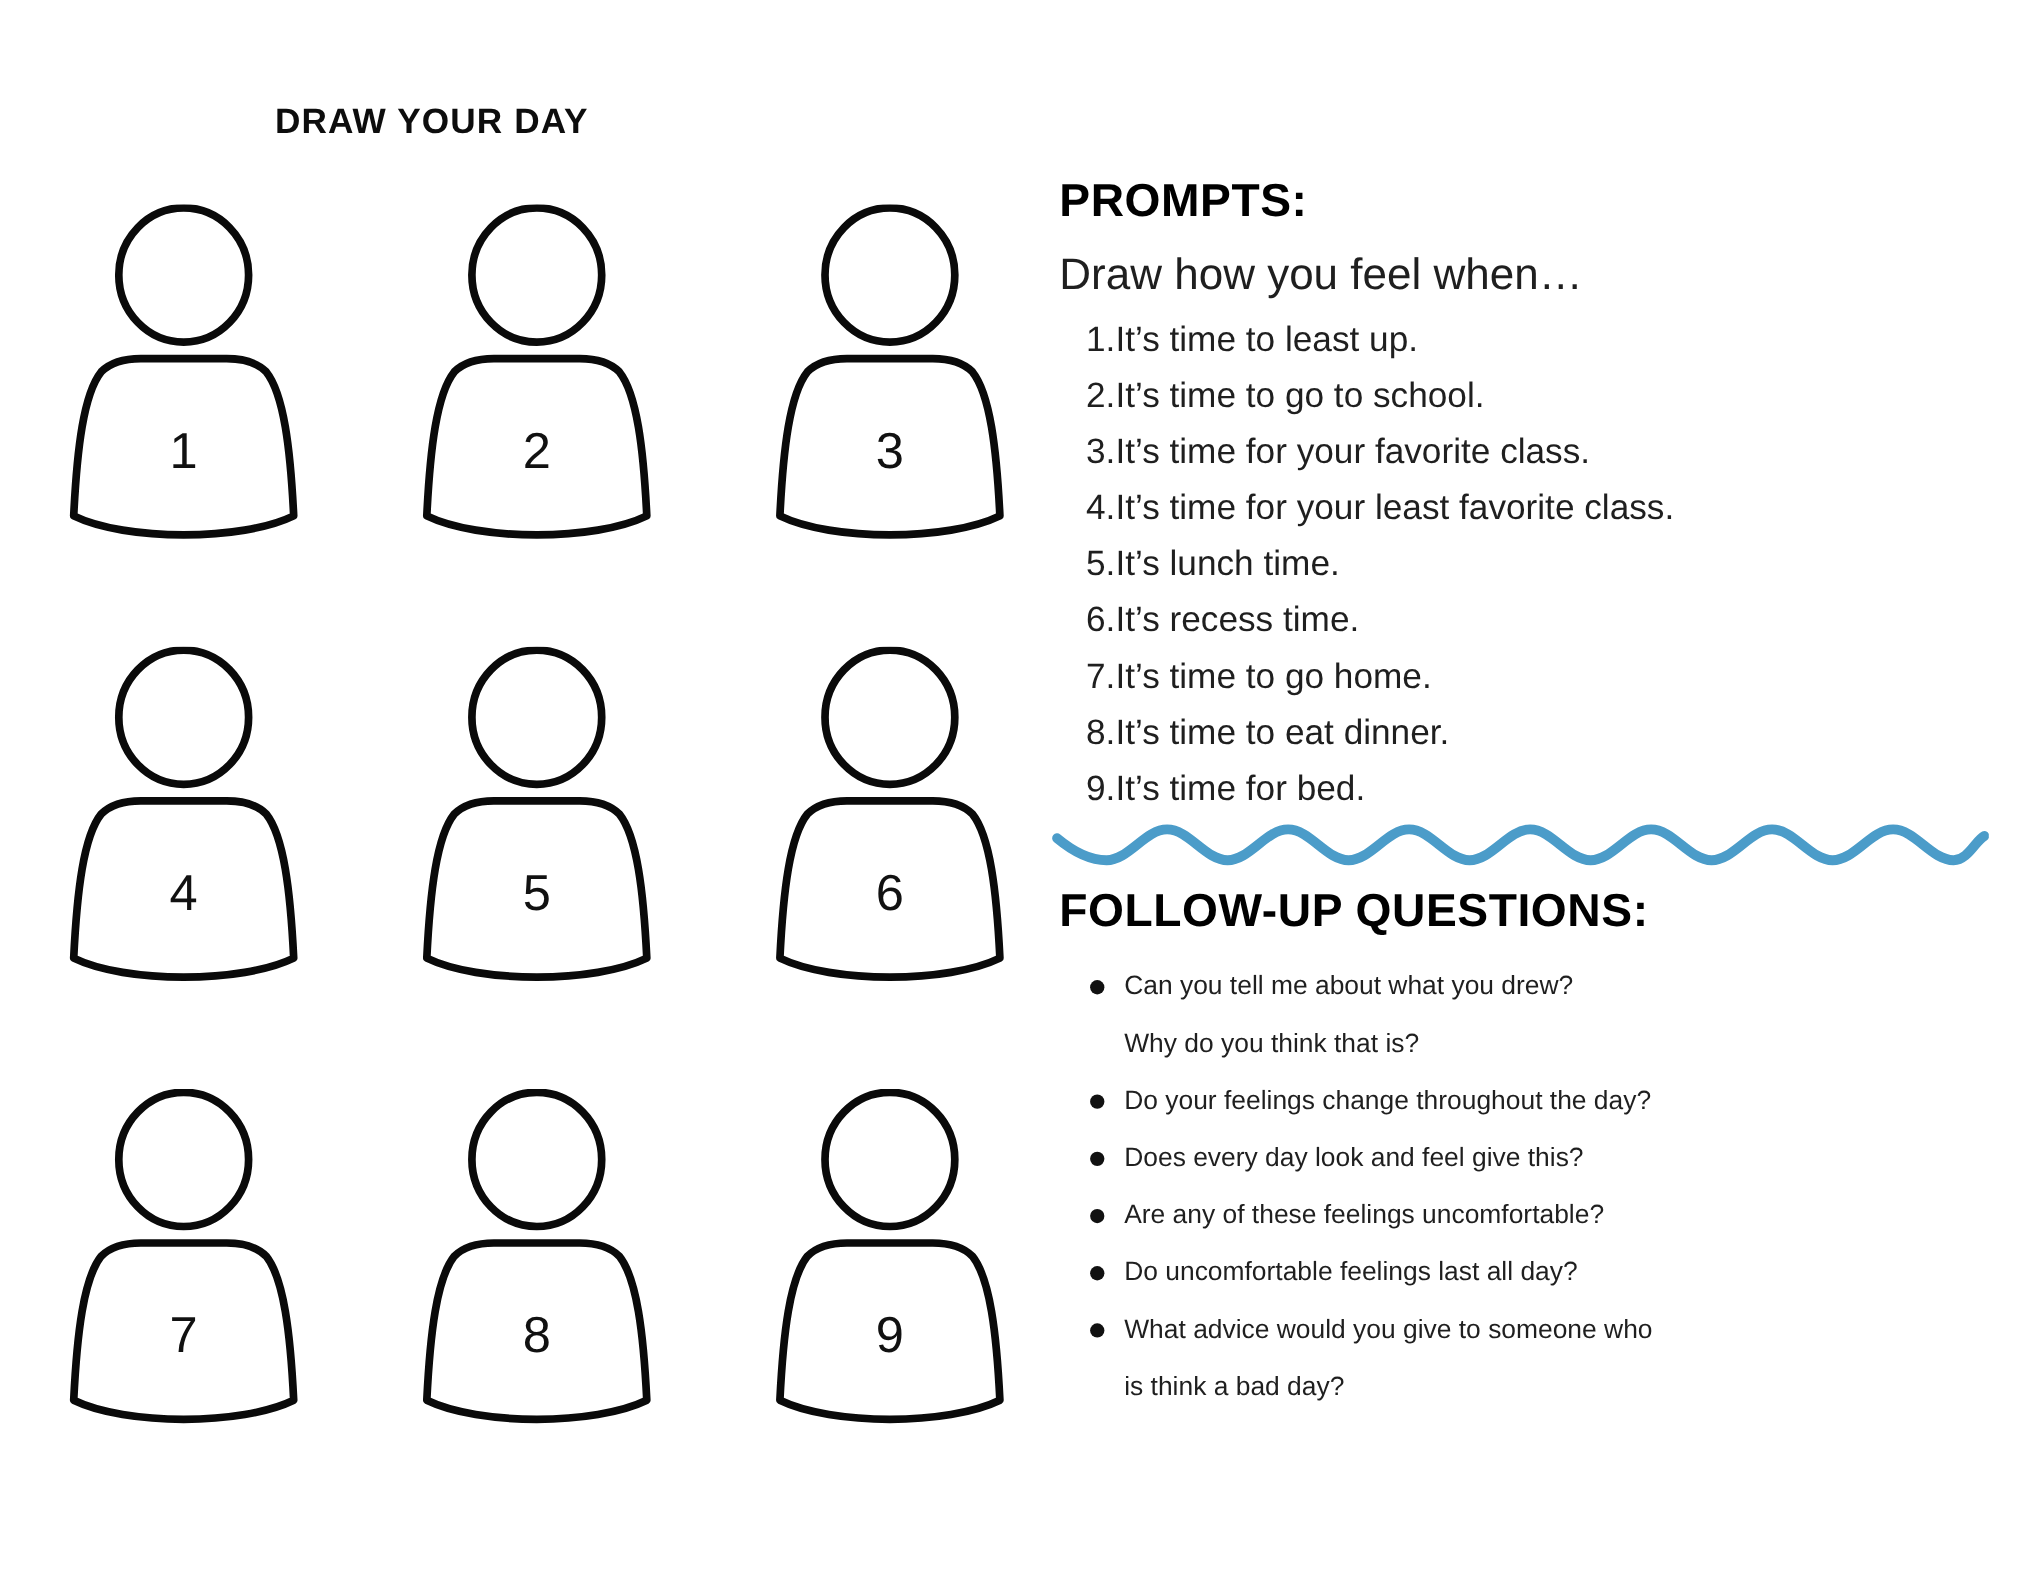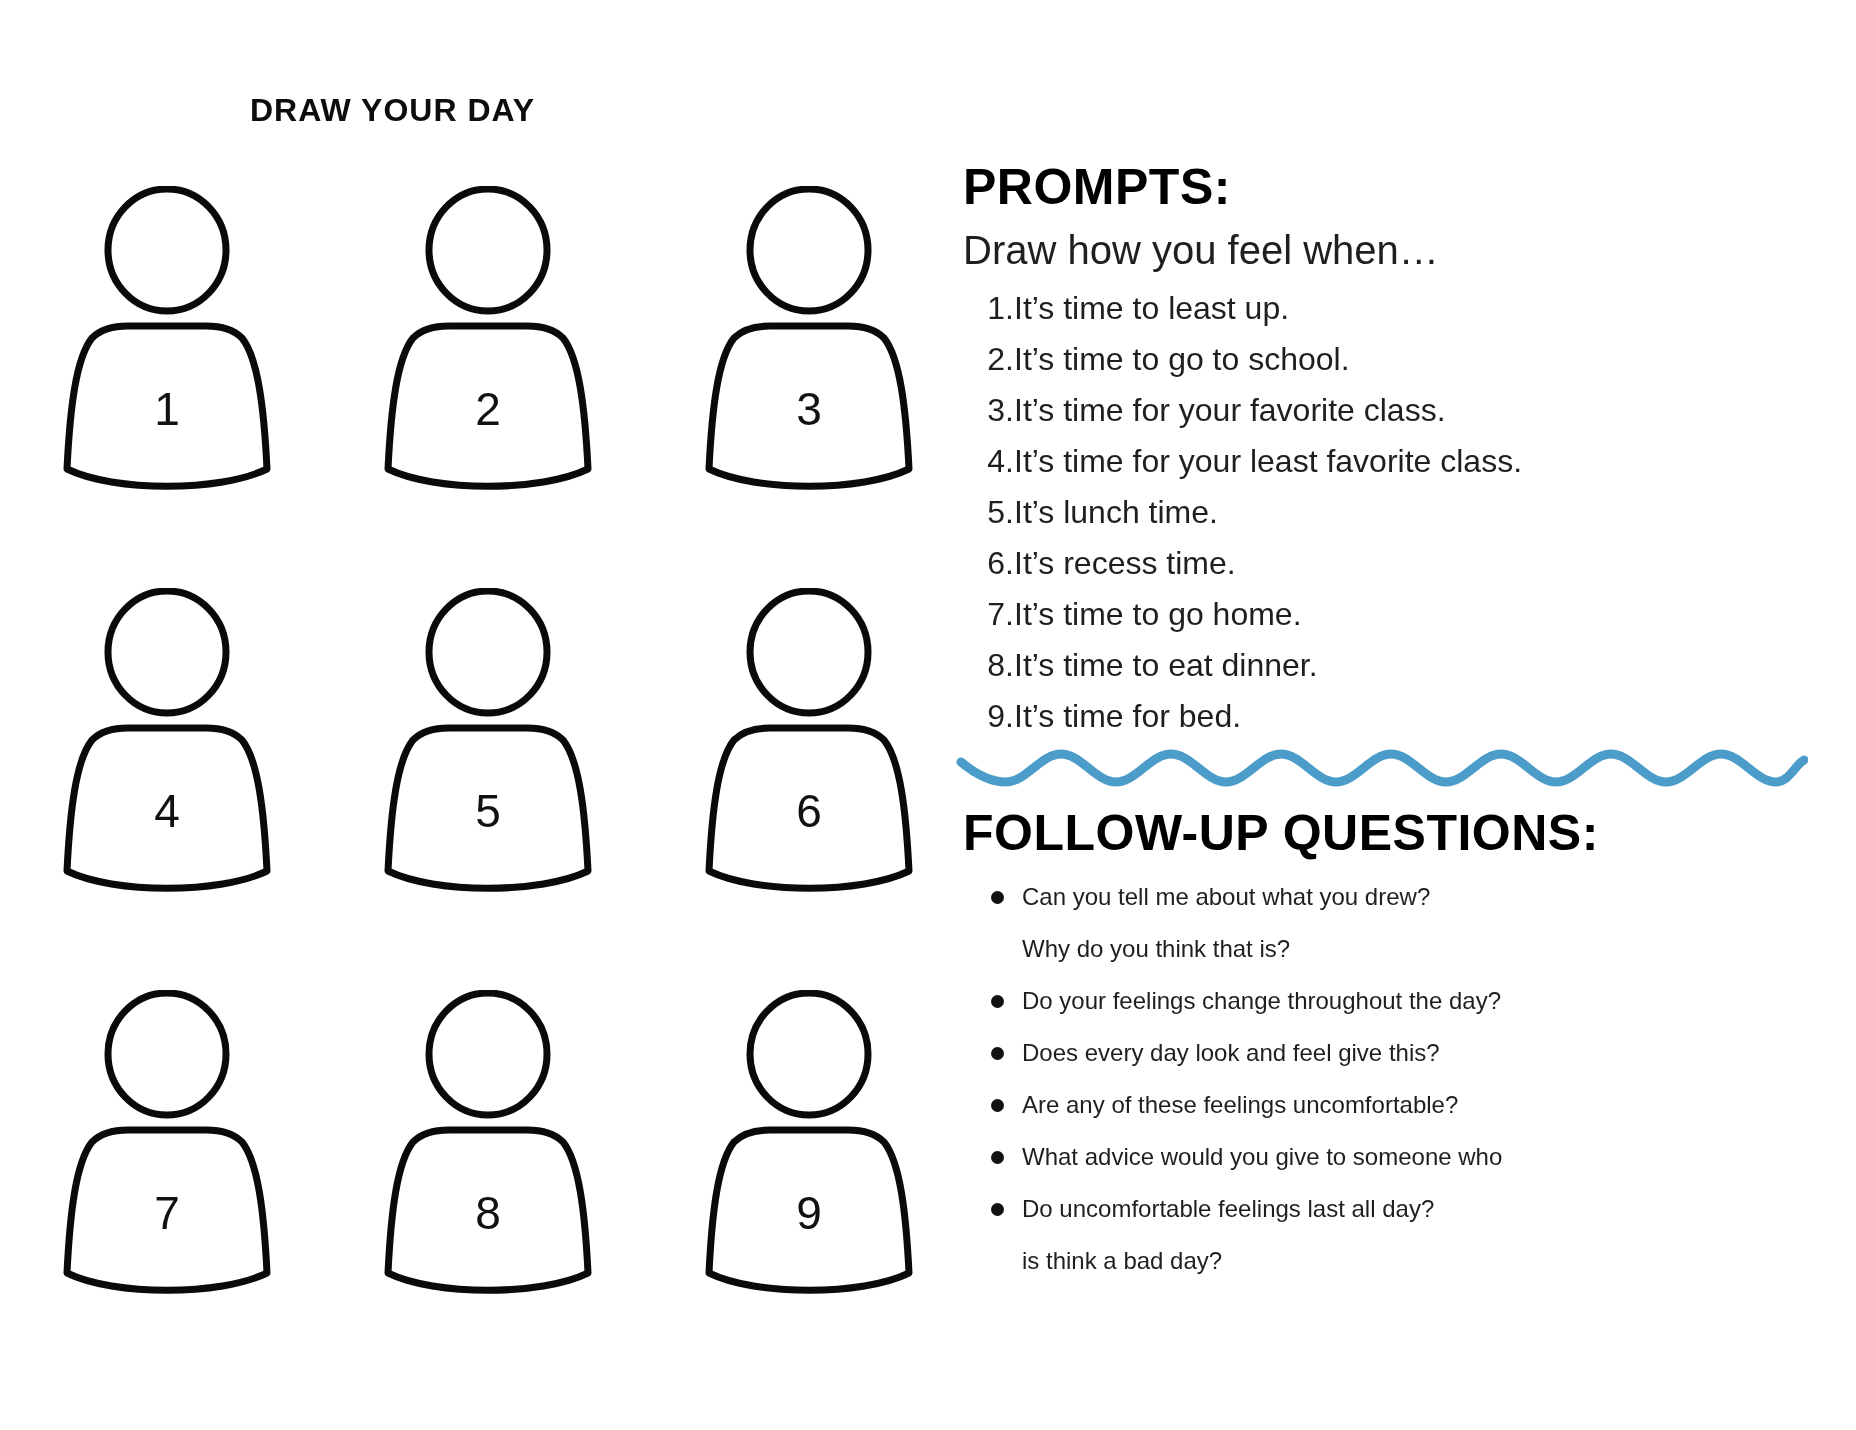--- a/index.html
+++ b/index.html
@@ -18,21 +18,21 @@
   .figure svg{position:absolute;left:0;top:0;width:210px;height:312px;}
   .figure .num{
     position:absolute;left:0;top:196px;width:100%;text-align:center;
     font-size:46px;font-weight:400;color:#111;
   }
   .f1{left:62px;top:186px;}  .f2{left:383px;top:186px;} .f3{left:704px;top:186px;}
   .f4{left:62px;top:588px;}  .f5{left:383px;top:588px;} .f6{left:704px;top:588px;}
   .f7{left:62px;top:990px;}  .f8{left:383px;top:990px;} .f9{left:704px;top:990px;}
   
   .section-heading{
-    font-size:50px;font-weight:bold;color:#000;white-space:nowrap;letter-spacing:0.5px;
+    font-size:42px;font-weight:bold;color:#000;white-space:nowrap;letter-spacing:0.5px;
   }
   .prompts-heading{left:963px;top:158px;}
   .prompts-intro{left:963px;top:228px;font-size:40px;white-space:nowrap;}
   .prompts-list{left:963px;top:283px;}
   .p-row{display:flex;height:51px;align-items:center;white-space:nowrap;font-size:32px;}
   .p-row .pnum{width:51px;text-align:right;}
   .wave-wrap{left:956px;top:738px;width:852px;height:60px;}
   .fu-heading{left:963px;top:804px;}
   .fu-list{left:963px;top:871px;}
   .fu-row{display:flex;height:52px;align-items:center;white-space:nowrap;font-size:24px;}
@@ -206,25 +206,25 @@
   <div class="fu-row">
     <span class="dotcell">
         <span class="dotmark"></span>
       </span>
     <span>Are any of these feelings uncomfortable?</span>
   </div>
   <div class="fu-row">
     <span class="dotcell">
         <span class="dotmark"></span>
       </span>
+    <span>Do uncomfortable feelings last all day?</span>
+  </div>
+  <div class="fu-row">
+    <span class="dotcell">
+        <span class="dotmark"></span>
+      </span>
     <span>What advice would you give to someone who</span>
-  </div>
-  <div class="fu-row">
-    <span class="dotcell">
-        <span class="dotmark"></span>
-      </span>
-    <span>Do uncomfortable feelings last all day?</span>
   </div>
   <div class="fu-row">
     <span class="dotcell"></span>
     <span>is think a bad day?</span>
   </div>
 </div>
 
 </body></html>

